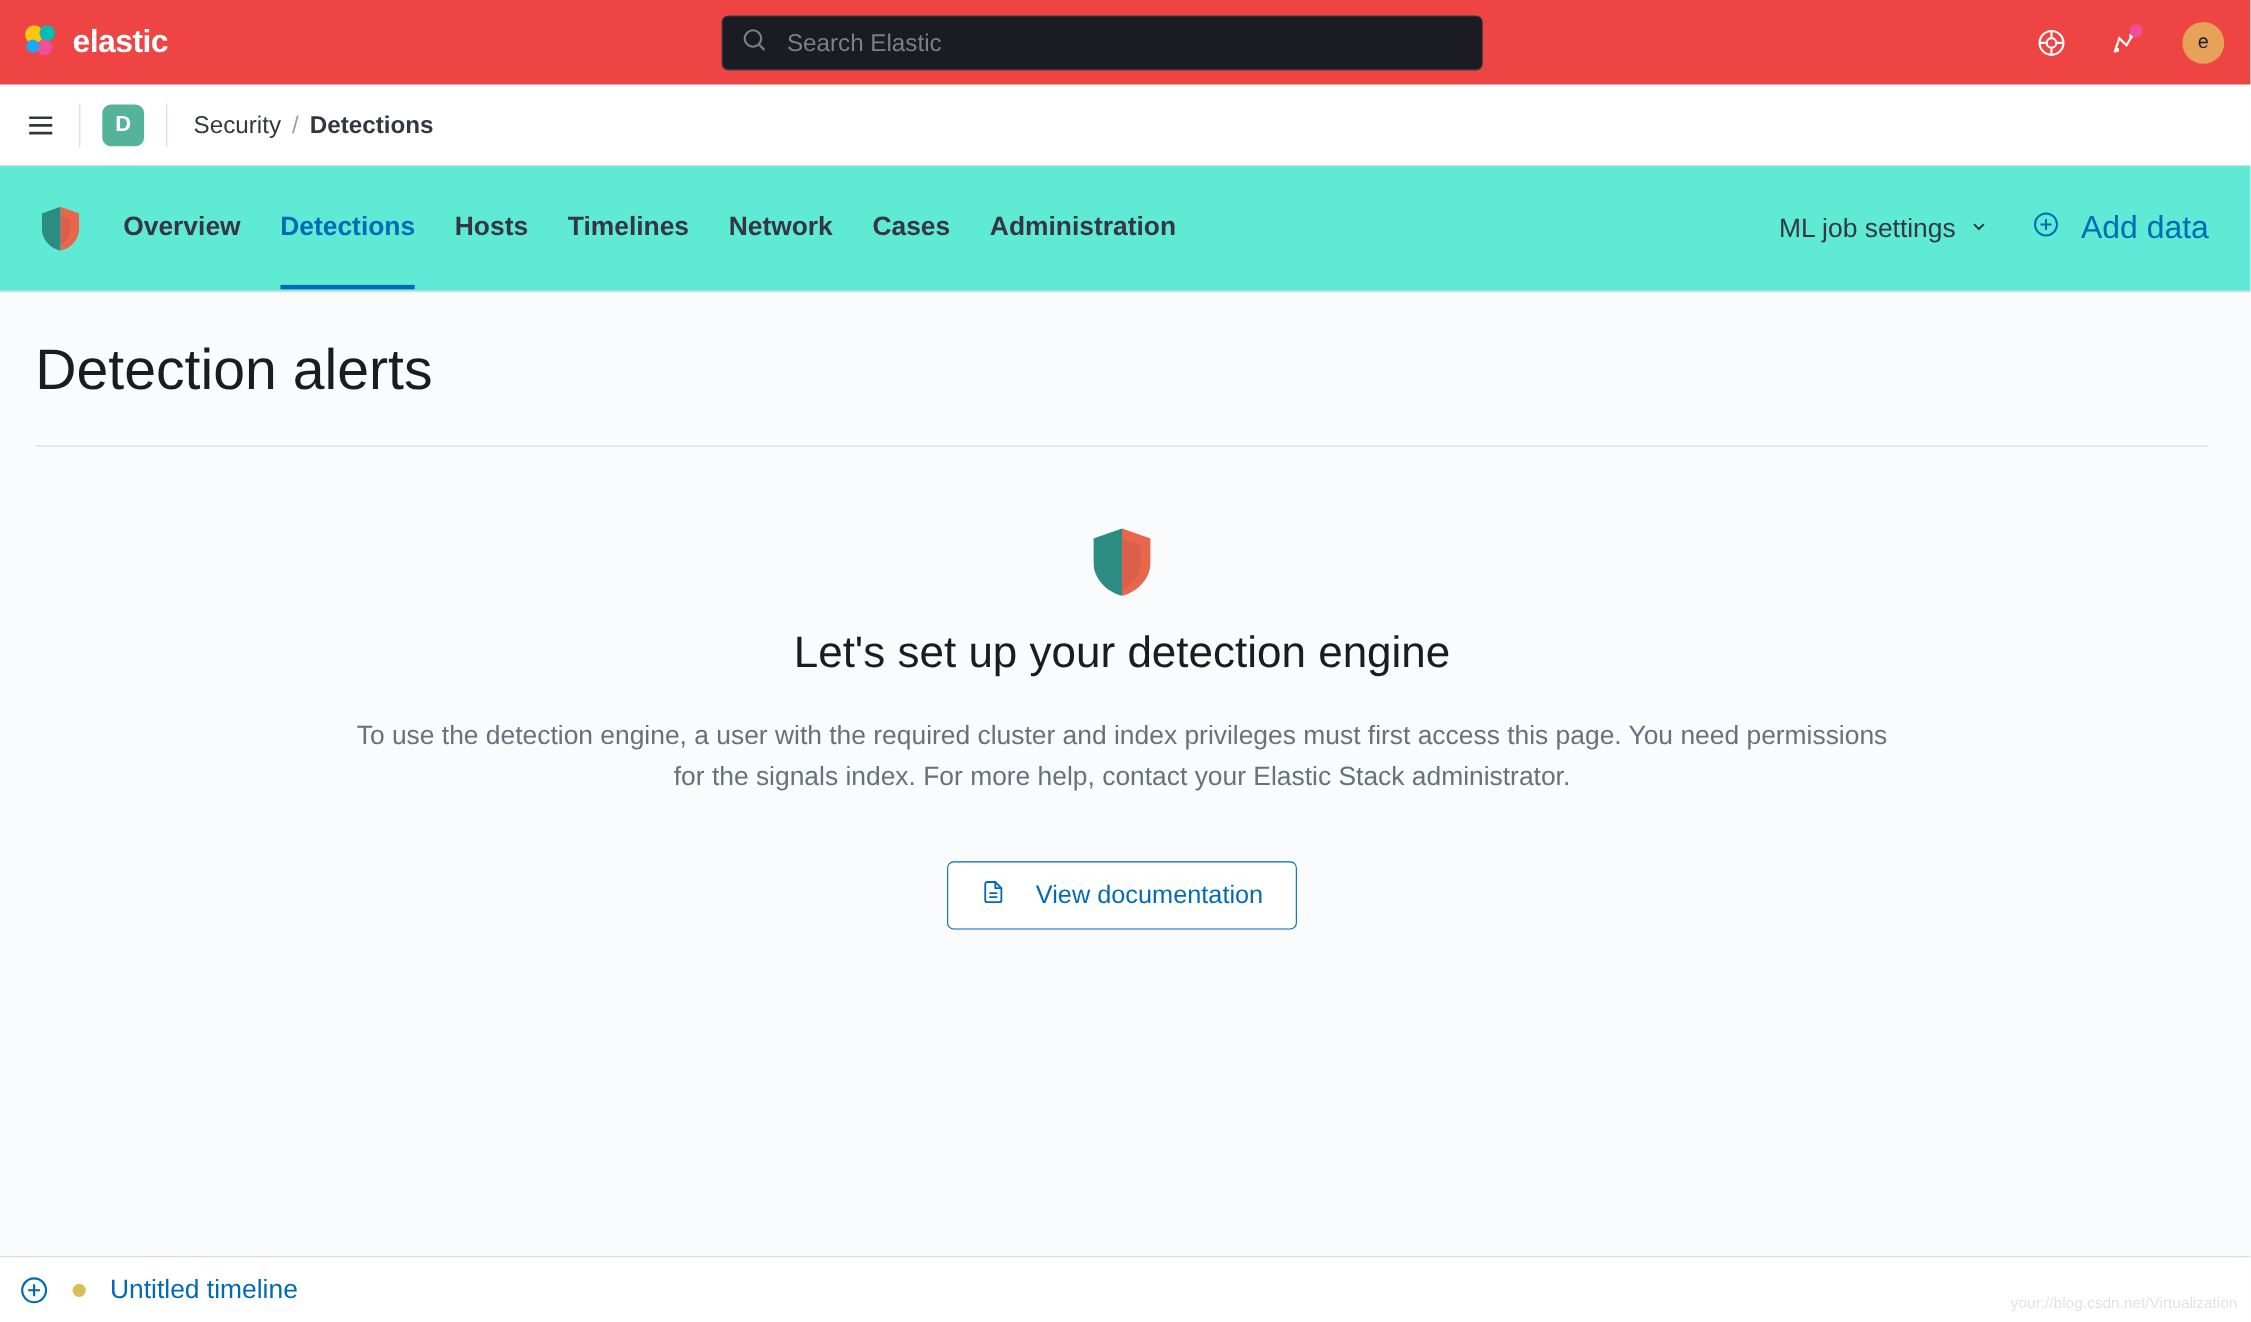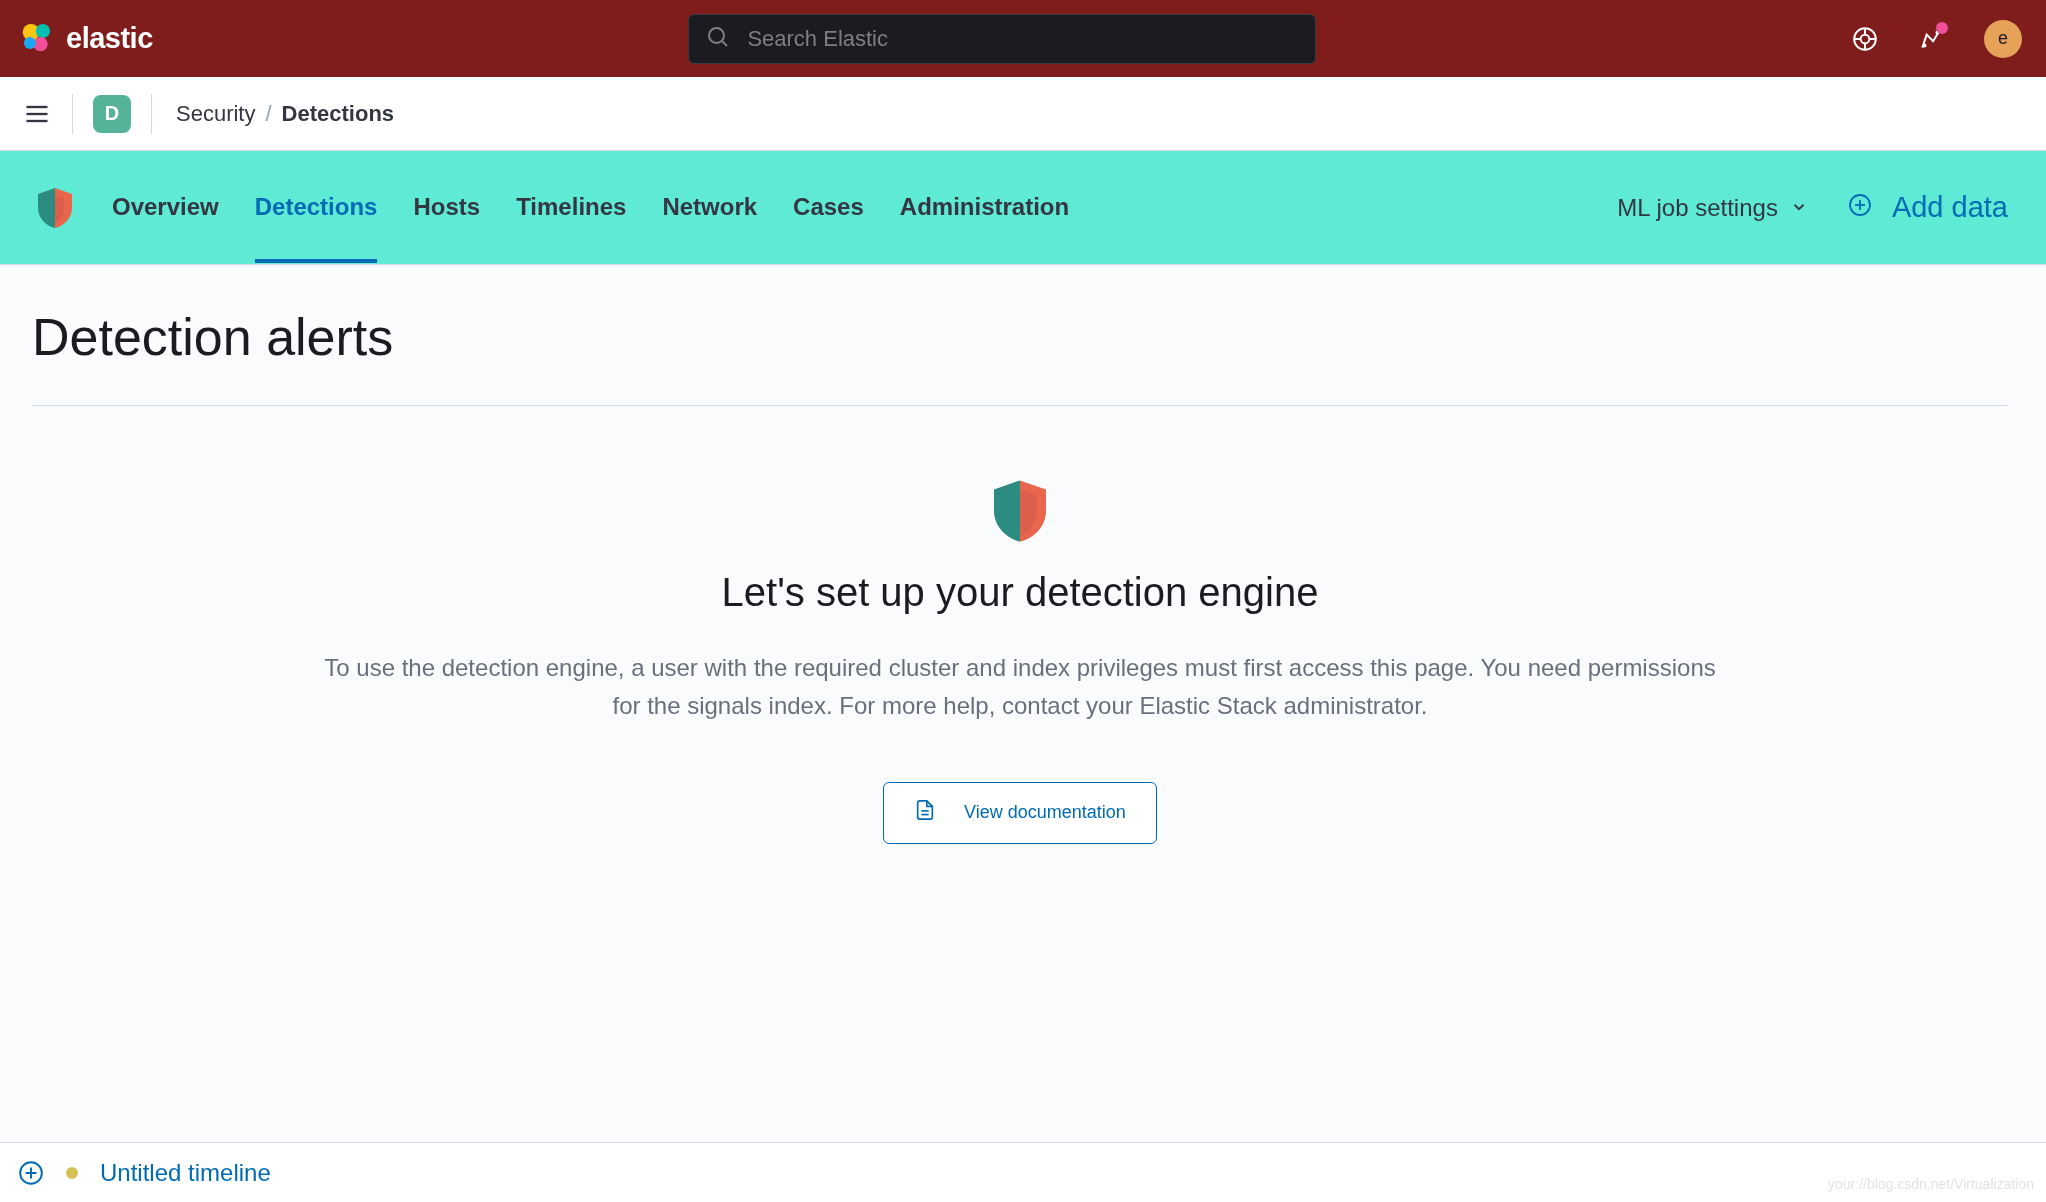--- a/index.html
+++ b/index.html
@@ -9,41 +9,41 @@
     color: #343741;
     width: 2046px;
     height: 1202px;
     overflow: hidden;
     position: relative;
   }
 
   
   .top-header {
     height: 77px;
-    background: #7f1d1d;
+    background: #ef4444;
     display: flex;
     align-items: center;
     padding: 0 24px 0 18px;
   }
   .logo-wrap {
     display: flex;
     align-items: center;
     gap: 10px;
     cursor: pointer;
   }
   .logo-text {
     color: #fff;
     font-size: 29px;
     font-weight: 600;
     letter-spacing: -0.5px;
   }
   .search-wrap {
     margin-left: auto;
     margin-right: auto;
-    width: 628px;
+    width: 692px;
     position: relative;
   }
   .search-input {
     width: 100%;
     height: 50px;
     background: #1b1c21;
     border: 1px solid #3a3c42;
     border-radius: 6px;
     padding: 0 18px 0 58px;
     color: #fff;
@@ -229,21 +229,21 @@
     display: inline-flex;
     align-items: center;
     gap: 28px;
     margin-top: 56px;
     height: 62px;
     padding: 0 30px;
     border: 1px solid #006bb4;
     border-radius: 6px;
     background: #fff;
     color: #006bb4;
-    font-size: 18px;
+    font-size: 23px;
     cursor: pointer;
   }
 
   
   .timeline-bar {
     position: absolute;
     bottom: 0;
     left: 0;
     right: 0;
     height: 60px;

